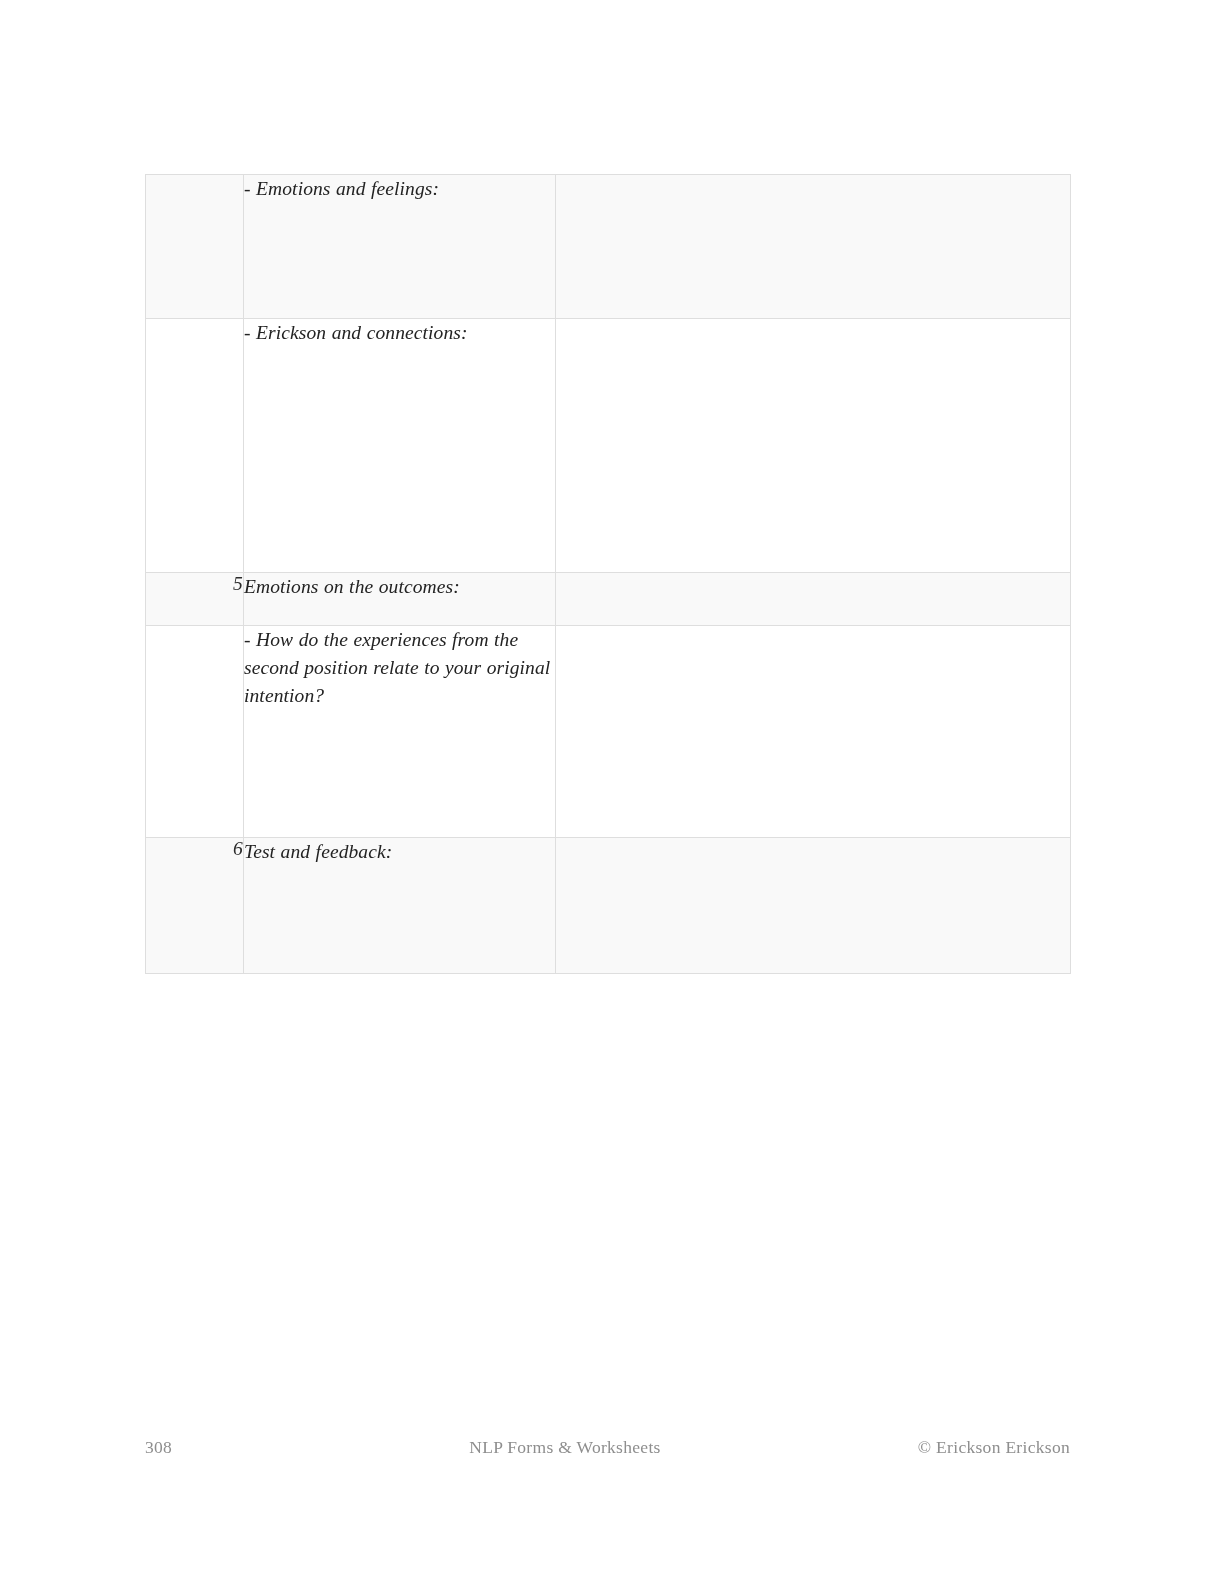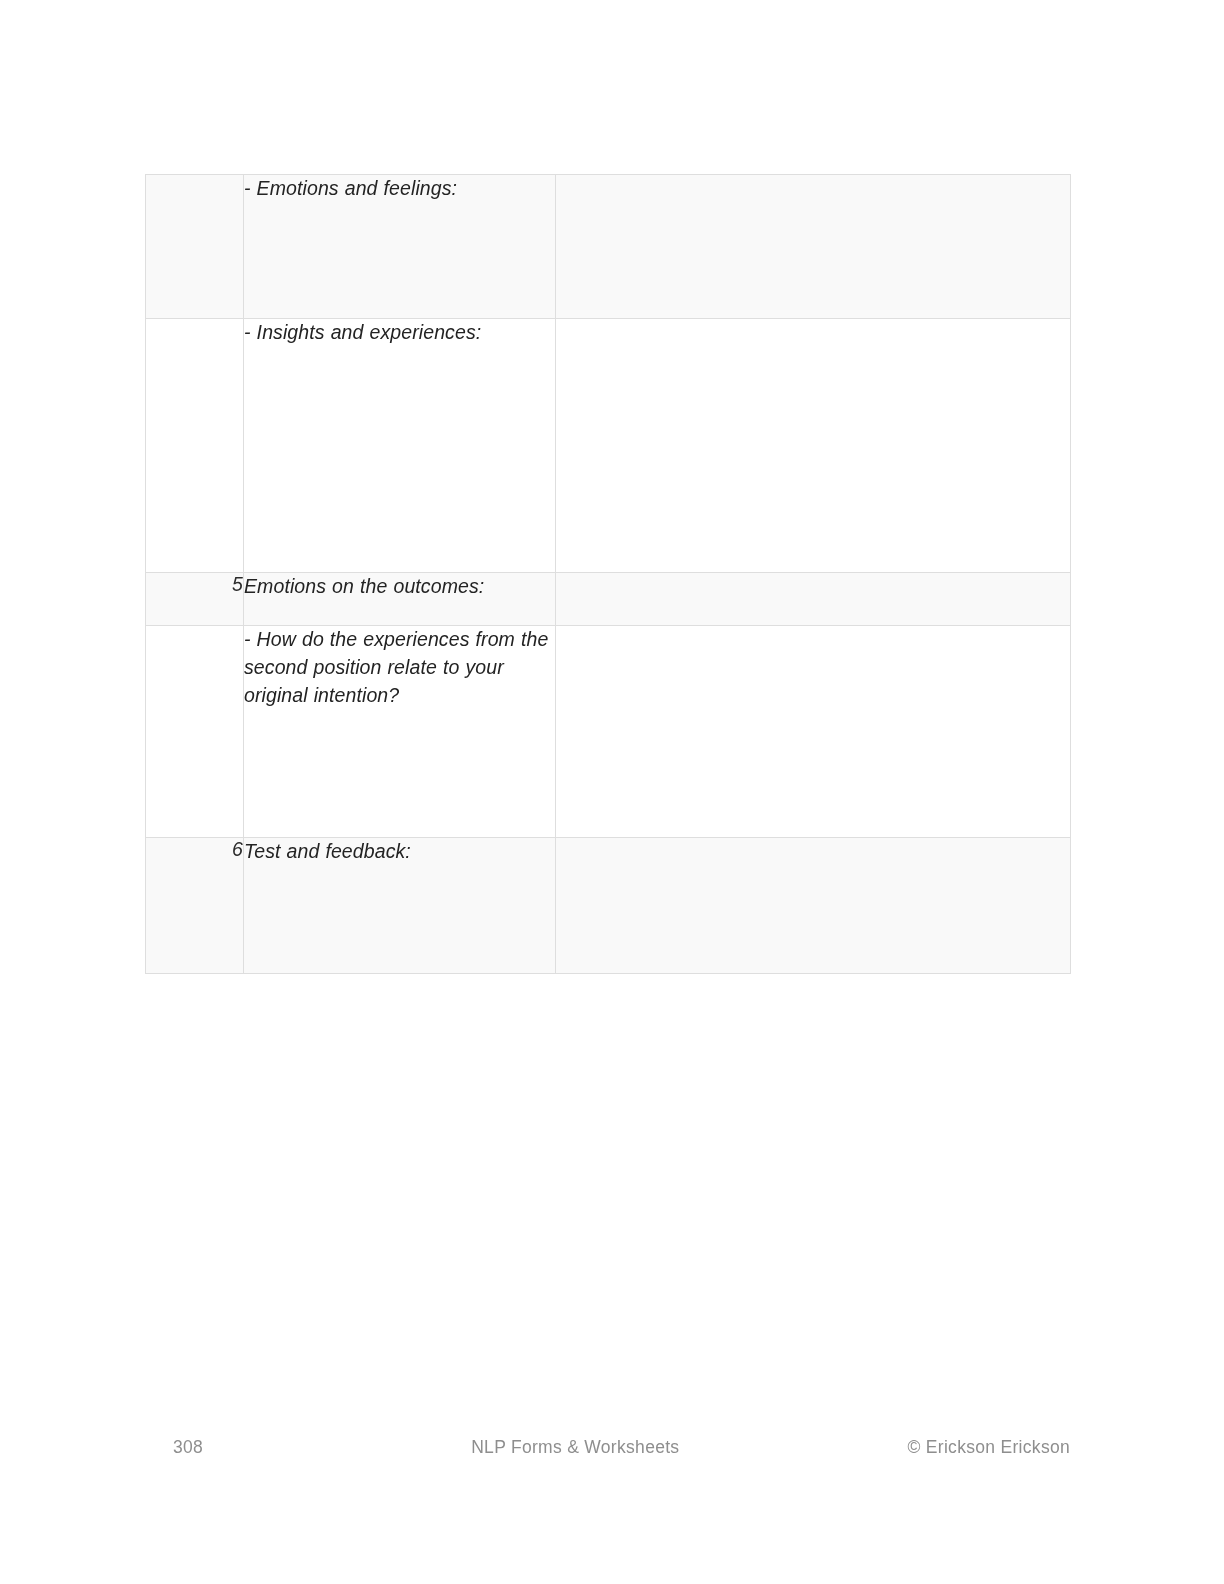--- a/index.html
+++ b/index.html
@@ -15,20 +15,21 @@
     font-family: "Liberation Sans", "DejaVu Sans", sans-serif;
     -webkit-font-smoothing: antialiased;
   }
 
   .page {
     position: absolute;
     top: 0; left: 0;
     width: 1224px;
     height: 1584px;
     background: #ffffff;
+    font-family: Liberation Serif, serif;
   }
 
   
   .worksheet {
     position: absolute;
     left: 145px;
     top: 174px;
     width: 925px;
     border-collapse: collapse;
     table-layout: fixed;
@@ -75,21 +76,21 @@
     top: 1432px;
     width: 925px;
     height: 30px;
     display: flex;
     align-items: center;
     justify-content: space-between;
     font-size: 17.5px;
     color: #8e8e8e;
     letter-spacing: 0.3px;
   }
-  .footer-page   { flex: 0 0 auto; margin-left: 28px; }
+  .footer-page   { flex: 0 0 auto; }
   .footer-title  { flex: 1 1 auto; text-align: center; margin-left: 40px; }
   .footer-credit { flex: 0 0 auto; }
 </style>
 </head>
 <body>
 
 <div class="page">
 
   <table class="worksheet">
     <colgroup>
@@ -100,21 +101,21 @@
     <tbody>
 
       <tr class="shaded" style="height:144px">
         <td class="num-cell"></td>
         <td class="label-cell">- Emotions and feelings:</td>
         <td class="blank-cell"></td>
       </tr>
 
       <tr style="height:254px">
         <td class="num-cell"></td>
-        <td class="label-cell">- Insights and experiences:</td>
+        <td class="label-cell">- Erickson and connections:</td>
         <td class="blank-cell"></td>
       </tr>
 
       <tr class="shaded" style="height:53px">
         <td class="num-cell">5</td>
         <td class="label-cell">Emotions on the outcomes:</td>
         <td class="blank-cell"></td>
       </tr>
 
       <tr style="height:212px">

